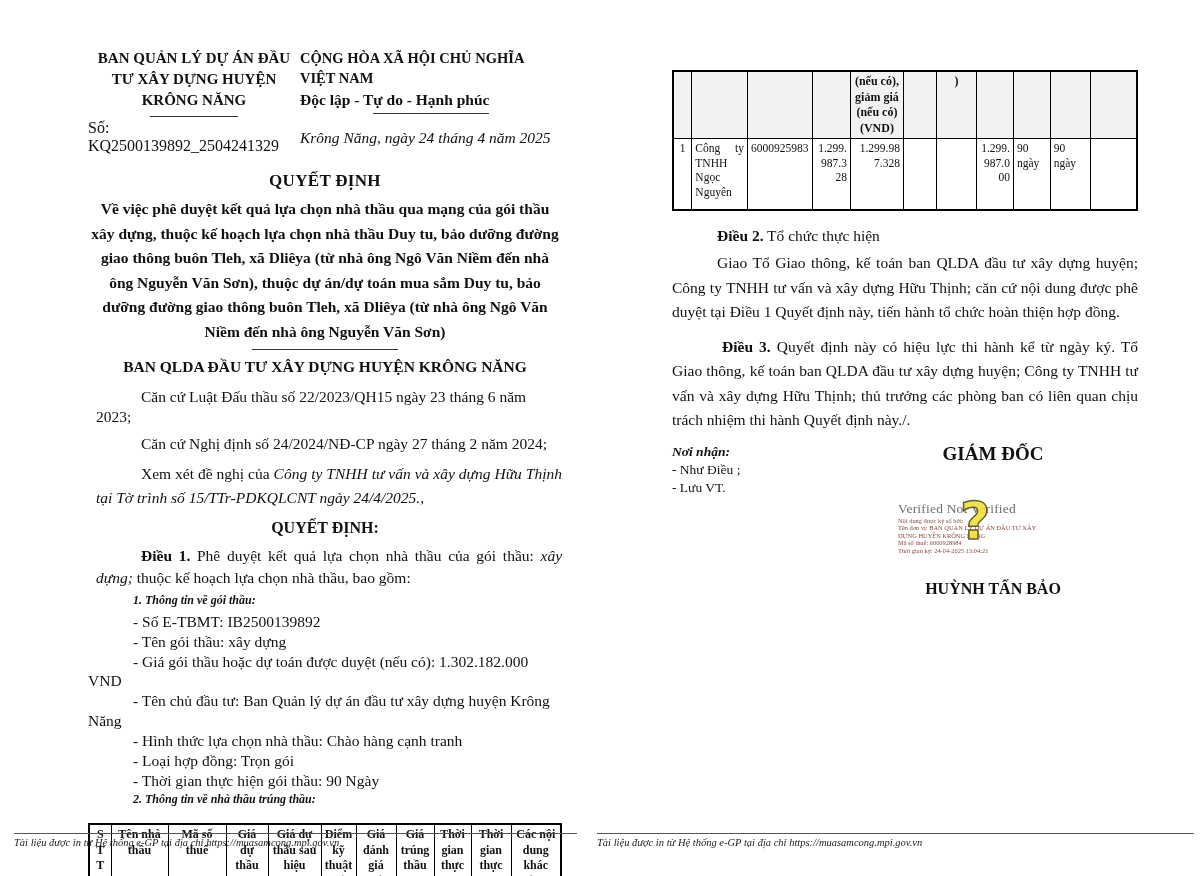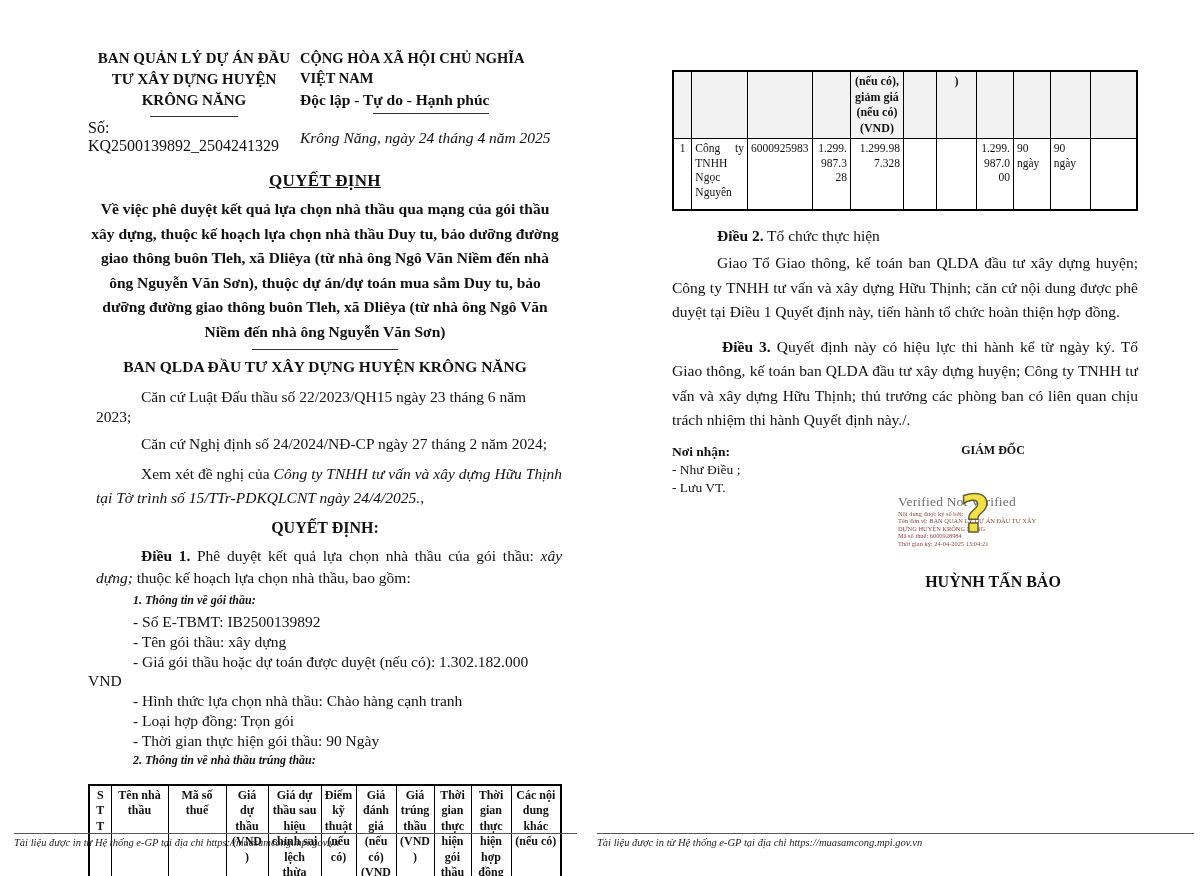--- a/index.html
+++ b/index.html
@@ -17,21 +17,21 @@
   .org-name{font-weight:bold;font-size:15px;line-height:21px;}
   .rule{border-top:1px solid #333;height:0;}
   .rule-org{width:88px;margin:5px auto 0 auto;}
   .doc-number{font-size:16px;text-align:left;margin-top:2px;}
   .national-block{width:262px;text-align:left;}
   .nat-line1{font-weight:bold;font-size:14.5px;line-height:20px;}
   .nat-line2{font-weight:bold;font-size:15.5px;margin-top:3px;}
   .rule-nat{width:116px;margin:4px auto 0 auto;}
   .date-line{font-style:italic;font-size:15.5px;margin-top:15px;}
 
-  .doc-title{font-weight:bold;font-size:17px;text-align:center;margin-top:16px;letter-spacing:.3px;text-decoration:underline;}
+  .doc-title{font-weight:bold;font-size:17px;text-align:center;margin-top:16px;letter-spacing:.3px;}
   .doc-subtitle{font-weight:bold;font-size:15.5px;line-height:24.5px;text-align:center;margin-top:6px;}
   .rule-subtitle{width:146px;margin:5px auto 5px auto;}
   .issuer{font-weight:bold;font-size:15.5px;text-align:center;margin-top:8px;}
 
   .para{font-size:15.5px;line-height:19.5px;margin:0 0 8px 8px;}
   .indent{text-indent:45px;}
   .justify{text-align:justify;}
   .bold{font-weight:bold;}
   .italic{font-style:italic;}
   .p-basis{margin-top:11px;}
@@ -54,23 +54,23 @@
   td.jst{text-align:justify;}
 
   
   .p-art-title{font-size:15.5px;line-height:22px;text-indent:45px;margin:14px 0 4px 0;}
   .p-art-body{font-size:15.5px;line-height:24.5px;text-indent:45px;text-align:justify;margin:0 0 10px 0;}
   .p-art3{font-size:15.5px;line-height:24.5px;text-indent:50px;text-align:justify;margin:4px 0 10px 0;}
 
   
   .sign-row{display:flex;justify-content:space-between;margin-top:6px;}
   .noi-nhan{font-size:13.5px;line-height:18px;}
-  .noi-nhan-heading{font-weight:bold;}
+  .noi-nhan-heading{font-weight:bold;font-style:italic;}
   .sign-block{width:250px;text-align:center;margin-right:20px;}
-  .sign-title{font-weight:bold;font-size:12px;}
+  .sign-title{font-weight:bold;font-size:19px;}
   .stamp{position:relative;text-align:left;margin:36px 0 0 30px;width:200px;}
   .stamp-status{font-size:13.5px;color:var(--color-stamp_status,#6f6f6f);letter-spacing:.2px;}
   .stamp-line{font-size:6.4px;line-height:7.6px;color:var(--color-stamp_text,#8a4b42);white-space:nowrap;}
   .stamp-q{position:absolute;left:62px;top:-10px;font-family:"DejaVu Sans",sans-serif;font-size:52px;font-weight:bold;color:var(--color-stamp_yellow,#f3e13a);-webkit-text-stroke:1.5px #55522a;text-stroke:1.5px #55522a;opacity:.92;z-index:2;}
   .signer{font-weight:bold;font-size:16px;margin-top:26px;}
 
   
   .page-footer{position:absolute;bottom:28px;left:14px;right:6px;}
   .footer-rule{border-top:1px solid #555;}
   .footer-text{font-style:italic;font-size:10.5px;color:#222;margin-top:3px;}
@@ -107,20 +107,21 @@
       <p class="para justify p-proposal"><span style="display:inline-block;width:45px;"></span><span>Xem xét đề nghị của </span><span class="italic">Công ty TNHH tư vấn và xây dựng Hữu Thịnh tại Tờ trình số 15/TTr-PDKQLCNT ngày 24/4/2025.,</span></p>
 
       <div class="decide-heading">QUYẾT ĐỊNH:</div>
 
       <p class="para justify p-article1"><span style="display:inline-block;width:45px;"></span><span class="bold">Điều 1.</span><span> Phê duyệt kết quả lựa chọn nhà thầu của gói thầu: </span><span class="italic">xây dựng;</span><span> thuộc kế hoạch lựa chọn nhà thầu, bao gồm:</span></p>
 
       <p class="section-heading">1. Thông tin về gói thầu:</p>
       <p class="para indent bullet">- Số E-TBMT: IB2500139892</p>
       <p class="para indent bullet">- Tên gói thầu: xây dựng</p>
       <p class="para indent bullet">- Giá gói thầu hoặc dự toán được duyệt (nếu có): 1.302.182.000 VND</p>
+      <p class="para indent bullet">- Tên chủ đầu tư: Ban Quản lý dự án đầu tư xây dựng huyện Krông Năng</p>
       <p class="para indent bullet">- Hình thức lựa chọn nhà thầu: Chào hàng cạnh tranh</p>
       <p class="para indent bullet">- Loại hợp đồng: Trọn gói</p>
       <p class="para indent bullet">- Thời gian thực hiện gói thầu: 90 Ngày</p>
       <p class="section-heading">2. Thông tin về nhà thầu trúng thầu:</p>
 
       <table class="bid">
         <colgroup>
           <col style="width:22px">
             <col style="width:57px">
             <col style="width:58px">

